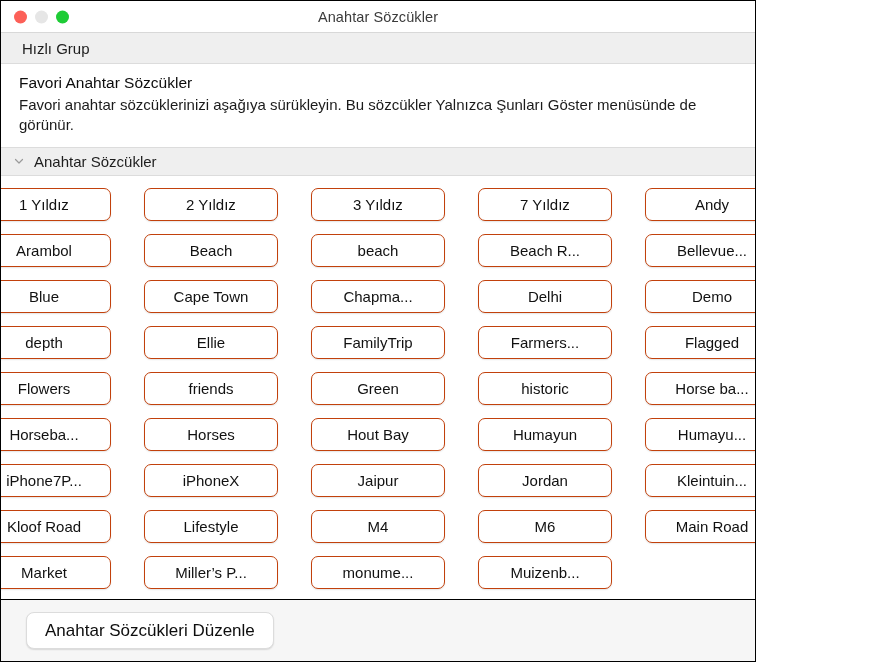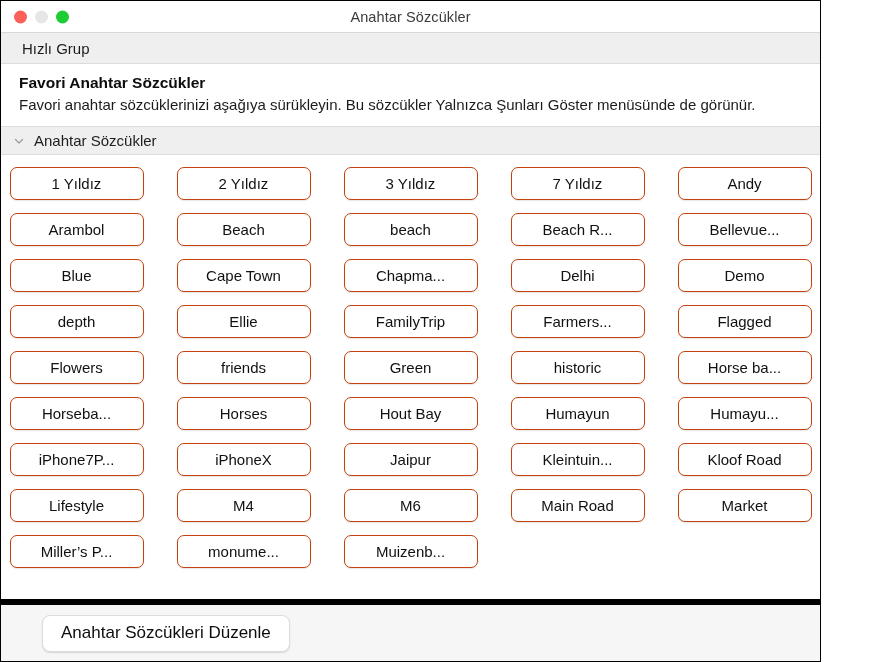--- a/index.html
+++ b/index.html
@@ -7,21 +7,21 @@
     padding: 0;
     background: #ffffff;
   }
   body {
     font-family: "Liberation Sans", sans-serif;
     -webkit-font-smoothing: antialiased;
   }
 
   .window {
     position: relative;
-    width: 821px;
+    width: 756px;
     height: 662px;
     box-sizing: border-box;
     background: #ffffff;
     border: 1px solid #000000;
     overflow: hidden;
     display: flex;
     flex-direction: column;
   }
 
   
@@ -83,21 +83,20 @@
     flex: 0 0 auto;
     background: #ffffff;
     padding: 9px 18px 11px 18px;
     box-sizing: border-box;
   }
   .fav-title {
     font-size: 15.5px;
     color: #0d0d0d;
     line-height: 1.33;
     margin-bottom: 1px;
-    font-weight: bold;
   }
   .fav-desc {
     font-size: 15px;
     color: #1b1b1b;
     line-height: 1.37;
     max-width: 845px;
   }
 
   
   .section-header {
@@ -157,24 +156,24 @@
     padding: 0 6px;
     white-space: nowrap;
     overflow: hidden;
   }
 
   
   .footer {
     flex: 0 0 62px;
     height: 62px;
     background: #f6f6f6;
-    border-top: 6px solid #000000;
-    display: flex;
-    align-items: center;
-    padding-left: 41px;
+    border-top: 1px solid #000000;
+    display: flex;
+    align-items: center;
+    padding-left: 25px;
     box-sizing: border-box;
   }
   .edit-button {
     height: 37px;
     box-sizing: border-box;
     background: #ffffff;
     border: 1px solid #dcdcdc;
     border-radius: 8px;
     box-shadow: 0 1px 1.5px rgba(0,0,0,0.12);
     padding: 0 18px;
@@ -246,20 +245,21 @@
         <div class="kw-button">historic</div>
         <div class="kw-button">Horse ba...</div>
         <div class="kw-button">Horseba...</div>
         <div class="kw-button">Horses</div>
         <div class="kw-button">Hout Bay</div>
         <div class="kw-button">Humayun</div>
         <div class="kw-button">Humayu...</div>
         <div class="kw-button">iPhone7P...</div>
         <div class="kw-button">iPhoneX</div>
         <div class="kw-button">Jaipur</div>
+        <div class="kw-button">Jordan</div>
         <div class="kw-button">Kleintuin...</div>
         <div class="kw-button">Kloof Road</div>
         <div class="kw-button">Lifestyle</div>
         <div class="kw-button">M4</div>
         <div class="kw-button">M6</div>
         <div class="kw-button">Main Road</div>
         <div class="kw-button">Market</div>
         <div class="kw-button">Miller’s P...</div>
         <div class="kw-button">monume...</div>
         <div class="kw-button">Muizenb...</div>

